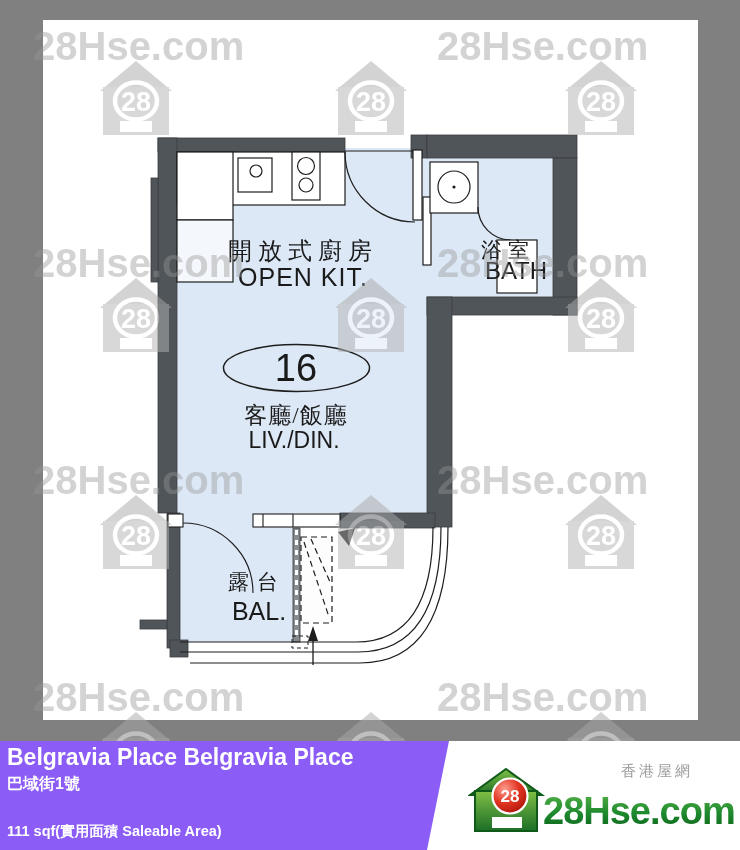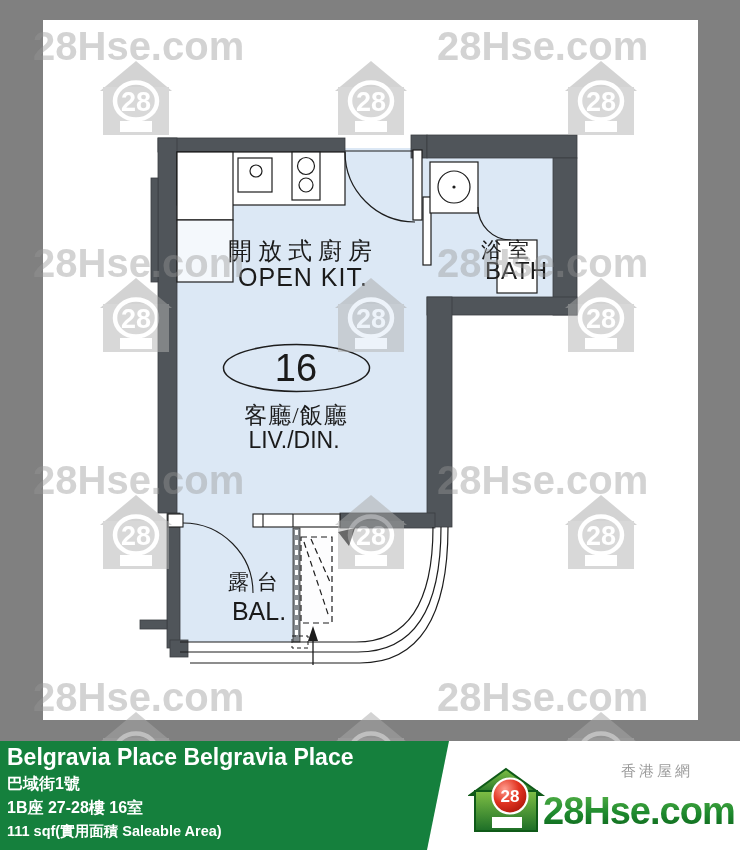--- a/index.html
+++ b/index.html
@@ -13,21 +13,21 @@
   #frame-bottom{left:0;top:720px;width:740px;height:21px;}
   
   #plan{position:absolute;left:135px;top:130px;}
   
   #wm-layer{position:absolute;left:0;top:0;width:740px;height:741px;pointer-events:none;}
   .wm-text{position:absolute;font-weight:bold;font-size:40px;line-height:1;
            color:rgba(150,150,150,.42);letter-spacing:0px;white-space:nowrap;}
   .wm-icon{position:absolute;opacity:.5;}
   
   #footer{position:absolute;left:0;top:741px;width:740px;height:109px;background:#fff;}
-  #footer-green{position:absolute;left:0;top:0;width:455px;height:109px;background:#15803d;
+  #footer-green{position:absolute;left:0;top:0;width:455px;height:109px;background:#8b5cf6;
                 clip-path:polygon(0 0,449px 0,427px 109px,0 109px);color:#fff;}
   #footer-title{position:absolute;left:7px;top:3px;font-size:23px;font-weight:bold;white-space:nowrap;}
   #footer-addr{position:absolute;left:7px;top:33px;font-size:16px;font-weight:bold;}
   #footer-unit{position:absolute;left:7px;top:57px;font-size:16px;font-weight:bold;}
   #footer-area{position:absolute;left:7px;top:81px;font-size:14.5px;font-weight:bold;}
   #footer-logo{position:absolute;left:468px;top:14px;width:270px;height:95px;}
 </style>
 </head>
 <body>
 
@@ -220,21 +220,20 @@
       <rect x="20" y="60" width="32" height="11" fill="#ffffff"></rect>
       <ellipse cx="36" cy="40" rx="21" ry="18.5" fill="none" stroke="#ffffff" stroke-width="4.5"></ellipse>
       <text class="wm-badge" x="36" y="50" font-size="27" font-weight="bold" text-anchor="middle" fill="#ffffff" font-family="Liberation Sans,sans-serif">28</text>
     </svg>
     </div>
 
   <div id="footer">
     <div id="footer-green">
       <div id="footer-title">Belgravia Place Belgravia Place</div>
       <div id="footer-addr">巴域街1號</div>
-      <div id="footer-unit">1B座 27-28樓 16室</div>
       <div id="footer-area">111 sqf(實用面積 Saleable Area)</div>
     </div>
     <svg id="footer-logo" width="270" height="95" viewBox="0 0 270 95" xmlns="http://www.w3.org/2000/svg">
       <defs>
         <linearGradient id="houseGrad" x1="0" y1="0" x2="0" y2="1">
           <stop offset="0" stop-color="#7fbf45"></stop>
             <stop offset="1" stop-color="#1c6e27"></stop>
         </linearGradient>
         <radialGradient id="ballGrad" cx="0.35" cy="0.3" r="0.8">
           <stop offset="0" stop-color="#ff9d8f"></stop>

